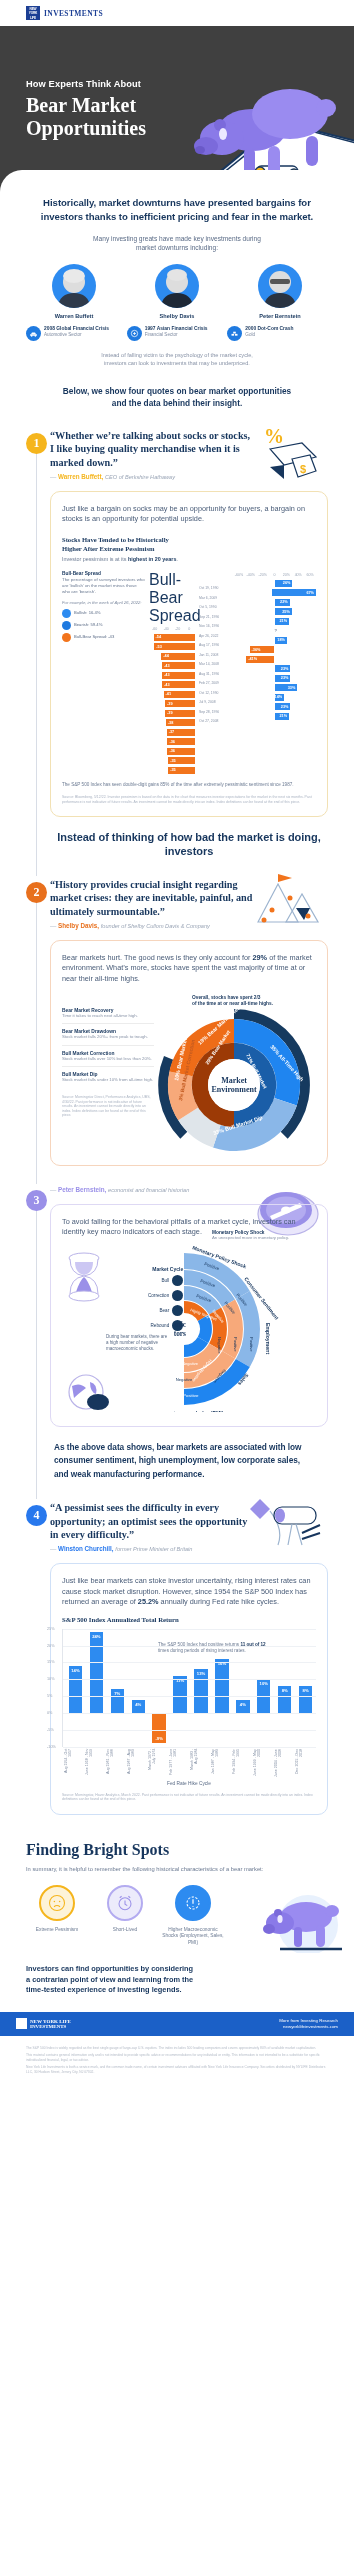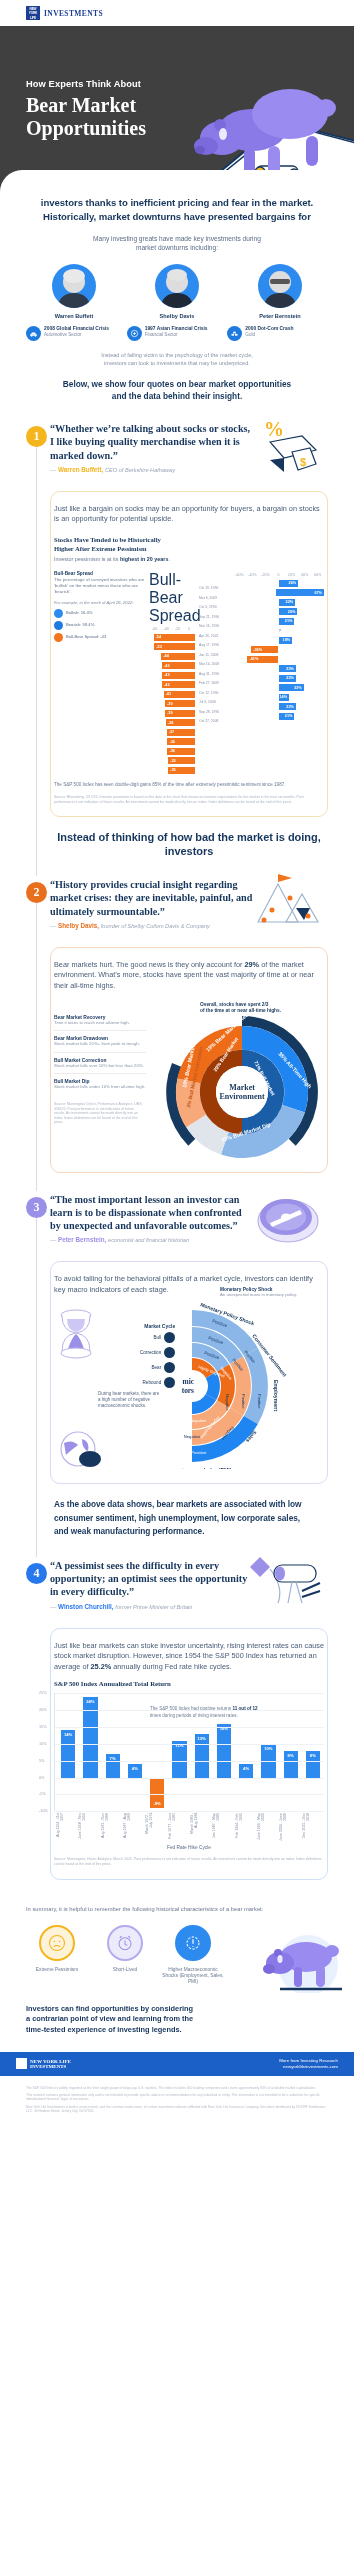--- a/index.html
+++ b/index.html
@@ -44,38 +44,38 @@
   .invests { display:flex; justify-content:space-between; margin-top:7px; }
   .invest { width:104px; display:flex; align-items:flex-start; gap:3px; }
   .invest-badge { width:15px; height:15px; border-radius:50%; background:#1f7ae0; flex:0 0 15px;
     display:flex; align-items:center; justify-content:center; }
   .invest-badge svg { width:9px; height:9px; }
   .invest-t1 { font-size:4.9px; font-weight:700; line-height:6px; color:#17365d; }
   .invest-t2 { font-size:4.6px; color:#7d8aa0; line-height:6px; }
 
   .note { font-size:5.6px; line-height:7.6px; text-align:center; color:#8792a6; margin-top:11px; }
   .below { font-size:8.3px; font-weight:700; line-height:11.5px; text-align:center;
-    color:#17365d; margin-top:12px; }
+    color:#17365d; margin-top:19px; }
 
   
   .qsection { position:relative; margin-top:20px; padding-left:24px; }
   .qsection::before { content:""; position:absolute; left:10px; top:18px; bottom:-18px;
     width:1px; background:#d8dde6; }
   .qsection.last::before { display:none; }
   .qnum { position:absolute; left:0; top:4px; width:21px; height:21px; border-radius:50%;
     color:#fff; font-family:"Liberation Serif",serif; font-weight:700; font-size:12px;
     display:flex; align-items:center; justify-content:center; z-index:2; }
   .qtext { font-family:"Liberation Serif",serif; font-weight:700; font-size:10.2px;
     line-height:13.2px; color:#17365d; padding-right:74px; }
   .qattr { font-size:6.3px; margin-top:4px; }
   .qattr .dash { color:#b9c2cf; }
   .qattr .who { font-weight:600; }
   .qattr .role { color:#9aa5b6; font-style:italic; font-size:5.6px; }
 
-  .card { border:1px solid #e6e3d8; border-radius:10px; margin-top:18px; padding:12px 3px; position:relative; }
+  .card { border:1px solid #e6e3d8; border-radius:10px; margin-top:11px; padding:12px 11px; position:relative; }
   .card.y { border-color:#f2e1b4; }
   .card.o { border-color:#f6d5bd; }
   .card.p { border-color:#ded9f4; }
   .card.b { border-color:#cfe0f7; }
   .card p.body { font-size:7.3px; line-height:10.6px; color:#495c78; }
   .card p.body b { color:#17365d; }
 
   .art-float { position:absolute; right:6px; top:-6px; }
 
   
@@ -199,22 +199,22 @@
       <rect x="84" y="86" width="11" height="30" rx="5" fill="#8a7ae8"></rect>
       <rect x="108" y="84" width="12" height="32" rx="6" fill="#9a8bf0"></rect>
       <rect x="146" y="74" width="12" height="30" rx="6" fill="#8a7ae8"></rect>
       <ellipse cx="166" cy="46" rx="10" ry="9" fill="#9a8bf0"></ellipse>
     </svg>
   </div>
 
   <div class="sheet">
 
     <div class="lede">
+      <div>Historically, market downturns have presented bargains for</div>
       <div>investors thanks to inefficient pricing and fear in the market.</div>
-      <div>Historically, market downturns have presented bargains for</div>
     </div>
 
     <div class="sub">
       <div>Many investing greats have made key investments during</div>
       <div>market downturns including:</div>
     </div>
 
     <div class="experts">
       <div class="expert">
         <div class="portrait">
@@ -606,21 +606,20 @@
               <text transform="translate(12,-30) rotate(62)" font-size="5" font-weight="700" fill="#fff">71% Bull Market</text>
               <text transform="translate(-26,-20) rotate(-56)" font-size="5" font-weight="700" fill="#fff">29% Bear Market</text>
             </g>
           </svg>
         </div>
       </div>
     </div>
 
     <div class="qsection">
       <div class="qnum" style="background:#9a90e8">3</div>
-      <div class="qtext">“The most important lesson an investor can learn is to be dispassionate when confronted by unexpected and unfavorable outcomes.”</div>
       <div class="qattr">
         <span class="dash">—</span>
         <span class="who" style="color:#9a90e8">Peter Bernstein,</span>
         <span class="role">economist and financial historian</span>
       </div>
       <svg class="art-float" width="72" height="60" viewBox="0 0 72 60">
         <ellipse cx="38" cy="34" rx="30" ry="21" fill="#e9e6fb" stroke="#b9b3e8" stroke-width="1.2"></ellipse>
         <ellipse cx="36" cy="30" rx="26" ry="18" fill="#9a90e8"></ellipse>
         <ellipse cx="36" cy="30" rx="20" ry="13.5" fill="#b3abf0"></ellipse>
         <path d="M20 36 L50 23 L52 27 L22 40 Z" fill="#fff"></path>
@@ -887,20 +886,21 @@
             </div>
           <div class="xaxis-title">Fed Rate Hike Cycle</div>
           <div class="src">Source: Morningstar, Haver Analytics, March 2022. Past performance is not indicative of future results. An investment cannot be made directly into an index. Index definitions can be found at the end of this piece.</div>
         </div>
       </div>
 
     </div>
   </div>
 
   <div class="bright">
+    <h2>Finding Bright Spots</h2>
     <div class="intro">In summary, it is helpful to remember the following historical characteristics of a bear market:</div>
 
     <div class="chips">
       <div class="chip">
         <div class="ring" style="border:2px solid #f5b51d;background:#fdf3d8">
           <svg viewBox="0 0 24 24" width="18" height="18">
               <circle cx="12" cy="12" r="10" fill="none" stroke="#f5b51d" stroke-width="1.4"></circle>
               <circle cx="8.5" cy="10" r="1" fill="#f5b51d"></circle>
               <circle cx="15.5" cy="10" r="1" fill="#f5b51d"></circle>
               <path d="M8 17 Q12 13.5 16 17" fill="none" stroke="#f5b51d" stroke-width="1.4"></path>

